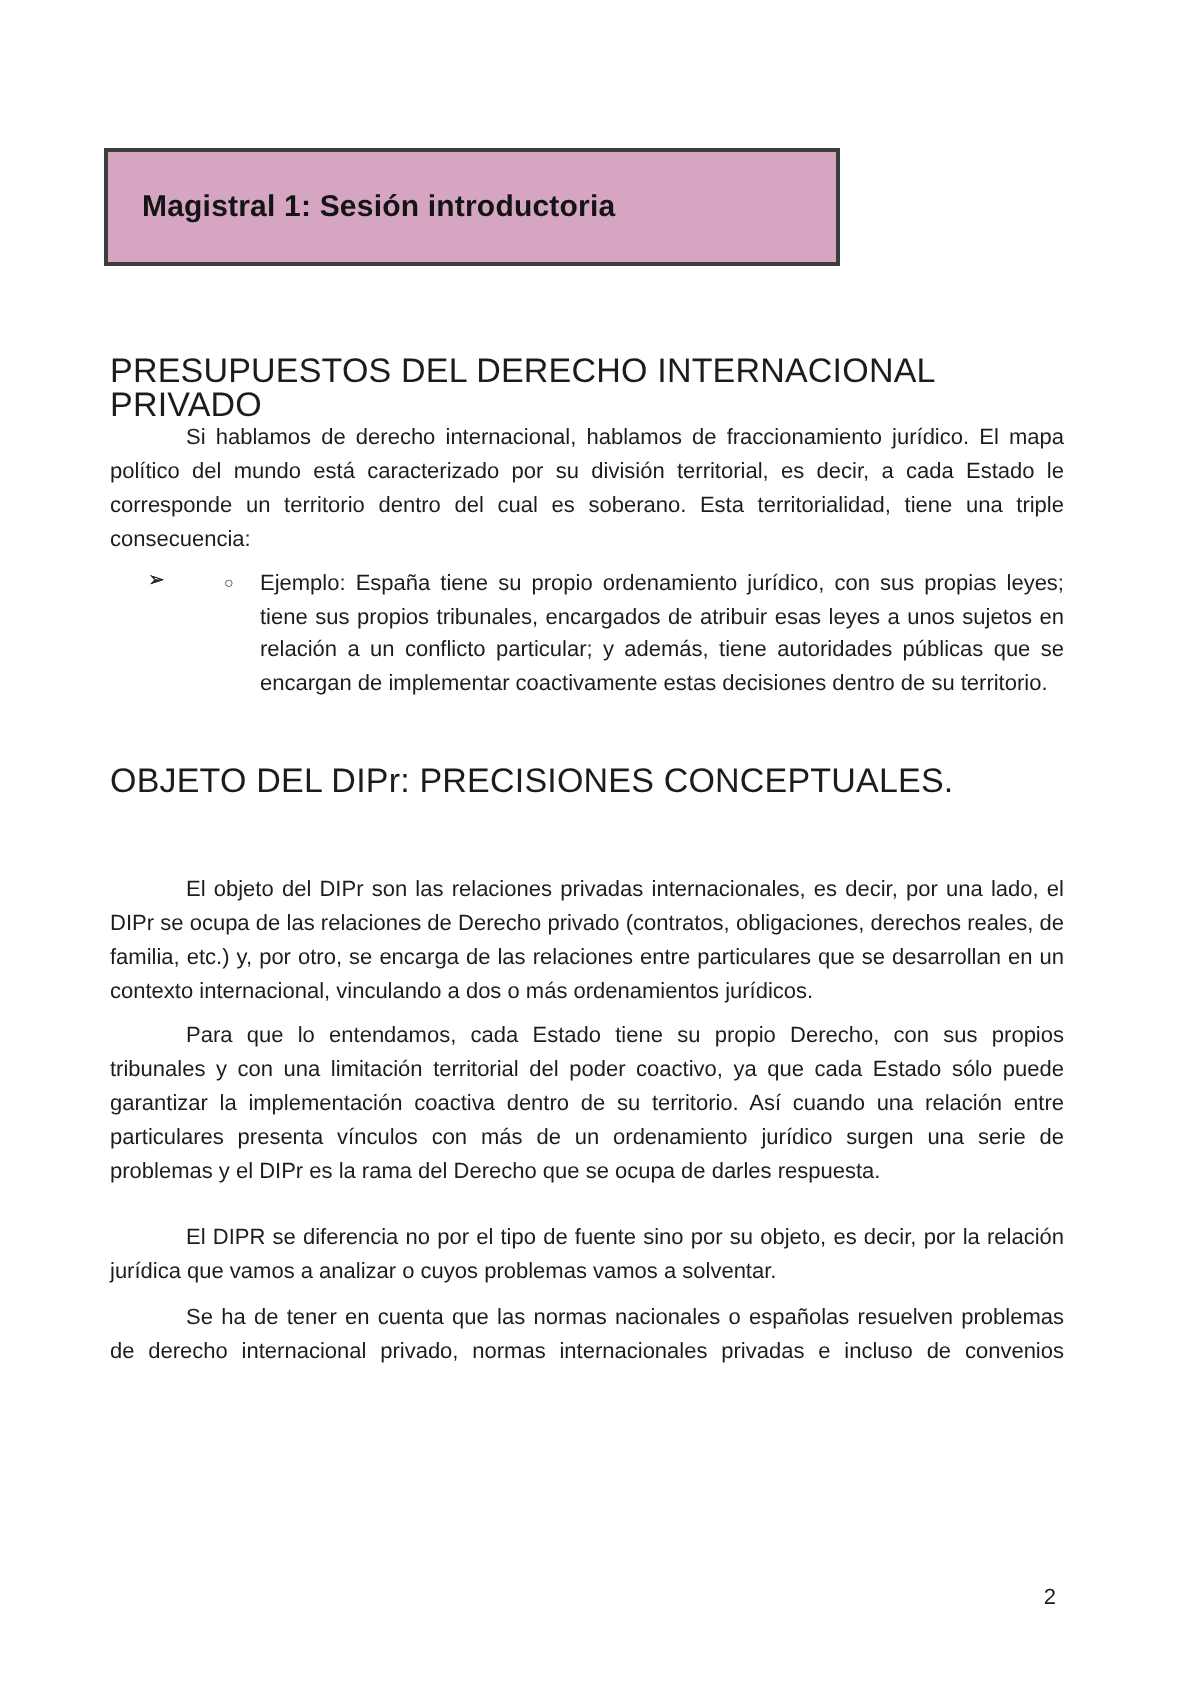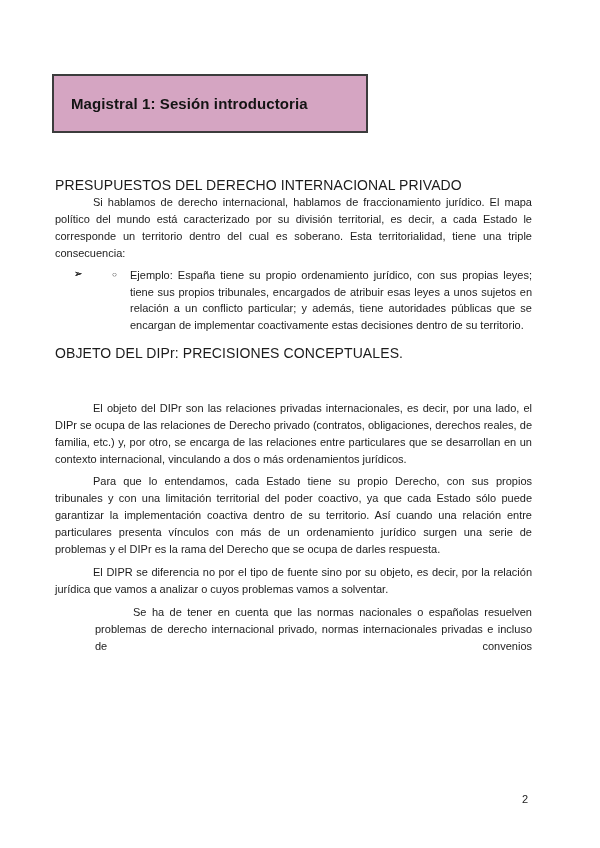--- a/index.html
+++ b/index.html
@@ -17,49 +17,49 @@
     color:var(--ink);
     overflow:hidden;
   }
   .content{
     position:absolute;
     left:55px; top:0;
     width:477px;
   }
   .title-box{
     margin:74px 0 0 -3px;
-    width:316px; height:59px;
+    width:368px; height:59px;
     background:var(--box-bg);
     border:2px solid var(--box-border);
     display:flex; align-items:center;
     padding-left:17px;
   }
   .title-box .title-text{
     font-size:15px; font-weight:bold;
     letter-spacing:.1px;
     color:#141414;
   }
   h2.sec{
-    font-size:14px; font-weight:normal;
+    font-size:17px; font-weight:normal;
     line-height:17px;
     letter-spacing:.1px;
   }
   .h-presupuestos{ margin-top:44px; }
-  .h-objeto{ margin-top:12px; }
+  .h-objeto{ margin-top:32px; }
   p.body{
     font-size:11px; line-height:17px;
     text-align:justify;
     text-indent:38px;
   }
   .p-intro{ }
   .p-sinembargo{ margin-top:1px; }
   .p-objeto{ margin-top:38px; }
   .p-entendamos{ margin-top:5px; }
-  .p-diferencia{ margin-top:6px; }
-  .p-normas{ margin-top:6px; text-align-last:justify;margin-left:40px; }
+  .p-diferencia{ margin-top:16px; }
+  .p-normas{ margin-top:6px; text-align-last:justify; }
   ul.bullets{
     list-style:none;
     margin-top:5px;
     font-size:11px; line-height:16.5px;
   }
   ul.bullets > li{
     position:relative;
     padding-left:36px;
     text-align:justify;
   }

